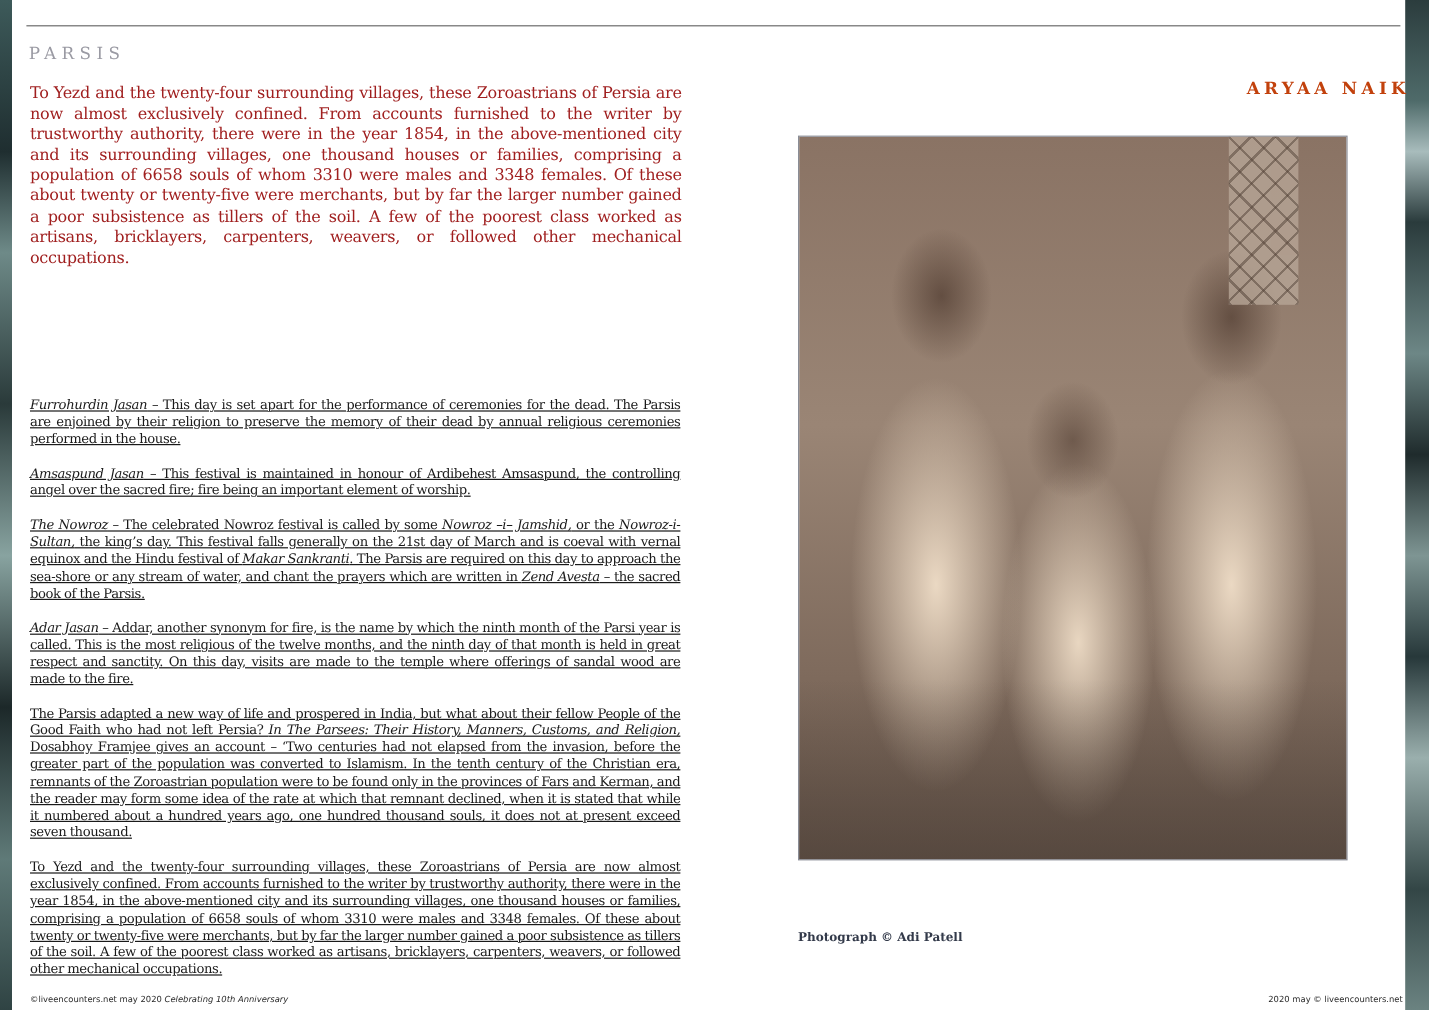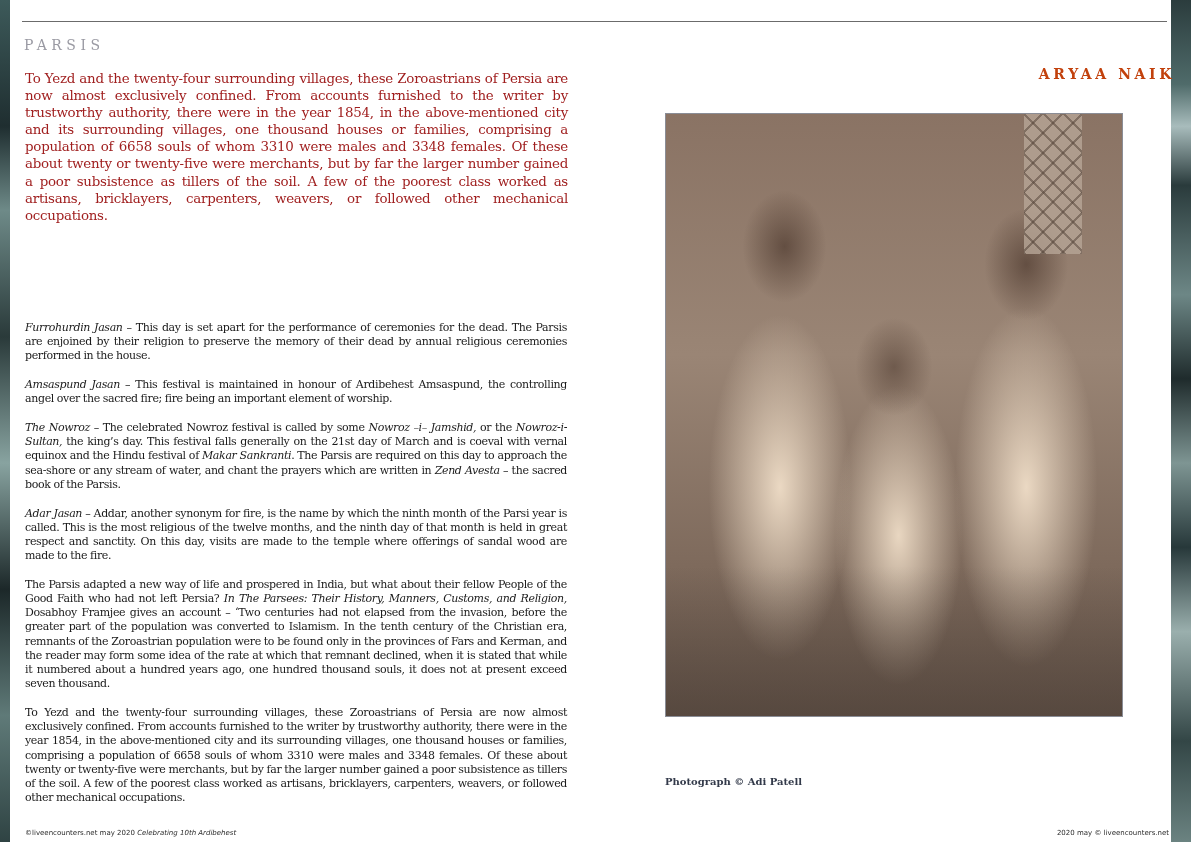--- a/index.html
+++ b/index.html
@@ -30,24 +30,25 @@
       font-family: "DejaVu Serif", serif; font-weight: bold;
       font-size: 14px; letter-spacing: 3.6px; color: #c2410c; margin-top: 44px;
     }
     .pullquote {
       position: absolute; left: 25px; top: 70px; width: 543px;
       font-family: "DejaVu Serif", serif; font-size: 13.4px; line-height: 17.1px;
       color: #a01f1f; text-align: justify; margin: 0;
       letter-spacing: -0.25px;
     }
     .body-col {
-      position: absolute; left: 25px; top: 321px; width: 542px;
+      position: absolute; left: 25px; top: 331px; width: 542px;
       font-family: "DejaVu Serif", serif; font-size: 11px; line-height: 14.2px;
       color: #1a1a1a; text-align: justify; letter-spacing: -0.35px;
       word-spacing: -0.3px;
+      text-decoration: underline;
     }
     .body-col p { margin: 0 0 14.5px 0; }
     .body-col em { font-style: italic; }
     .photo {
       position: absolute; left: 665px; top: 113px; width: 458px; height: 604px;
       border: 1px solid #8a8d96; box-sizing: border-box;
       background:
         radial-gradient(ellipse 60px 80px at 26% 22%, rgba(60,40,30,0.55), rgba(0,0,0,0) 70%),
         radial-gradient(ellipse 60px 80px at 79% 25%, rgba(60,40,30,0.55), rgba(0,0,0,0) 70%),
         radial-gradient(ellipse 55px 70px at 50% 42%, rgba(60,40,30,0.45), rgba(0,0,0,0) 70%),
@@ -104,14 +105,14 @@
   <p><span>The Parsis adapted a new way of life and prospered in India, but what about their fellow People of the Good Faith who had not left Persia? </span><em>In The Parsees: Their History, Manners, Customs, and Religion,</em><span> Dosabhoy  Framjee gives an account – ‘Two centuries had not elapsed from the invasion, before the greater part of the population was converted to Islamism. In the tenth century of the Christian era, remnants of the Zoroastrian population were to be found only in the provinces of Fars and Kerman, and the reader may form some idea of the rate at which that remnant declined, when it is stated that while it numbered about a hundred years ago, one hundred thousand souls, it does not at present exceed seven thousand.</span></p>
   <p><span>To Yezd and the twenty-four surrounding villages, these Zoroastrians of Persia are now almost exclusively confined. From accounts furnished to the writer by trustworthy authority, there were in the year 1854, in the above-mentioned city and its surrounding villages, one thousand houses or families, comprising a population of 6658 souls of whom 3310 were males and 3348 females. Of these about twenty or twenty-five were merchants, but by far the larger number gained a poor subsistence as tillers of the soil. A few of the poorest class worked as artisans, bricklayers, carpenters, weavers, or followed other mechanical occupations.</span></p>
 </div>
 
 <div class="photo" title="Sepia vintage studio portrait of two girls in white saris with patterned borders standing beside a seated young boy in a turban on a wicker chair">
   <div class="photo-window"></div>
   <div class="photo-floor"></div>
 </div>
 <div class="caption">Photograph © Adi Patell</div>
 
-<div class="footer-left"><span>©liveencounters.net may 2020 </span><em>Celebrating 10th Ardibehest</em></div>
+<div class="footer-left"><span>©liveencounters.net may 2020 </span><em>Celebrating 10th Anniversary</em></div>
 <div class="footer-right">2020 may © liveencounters.net</div>
 
 </body></html>

